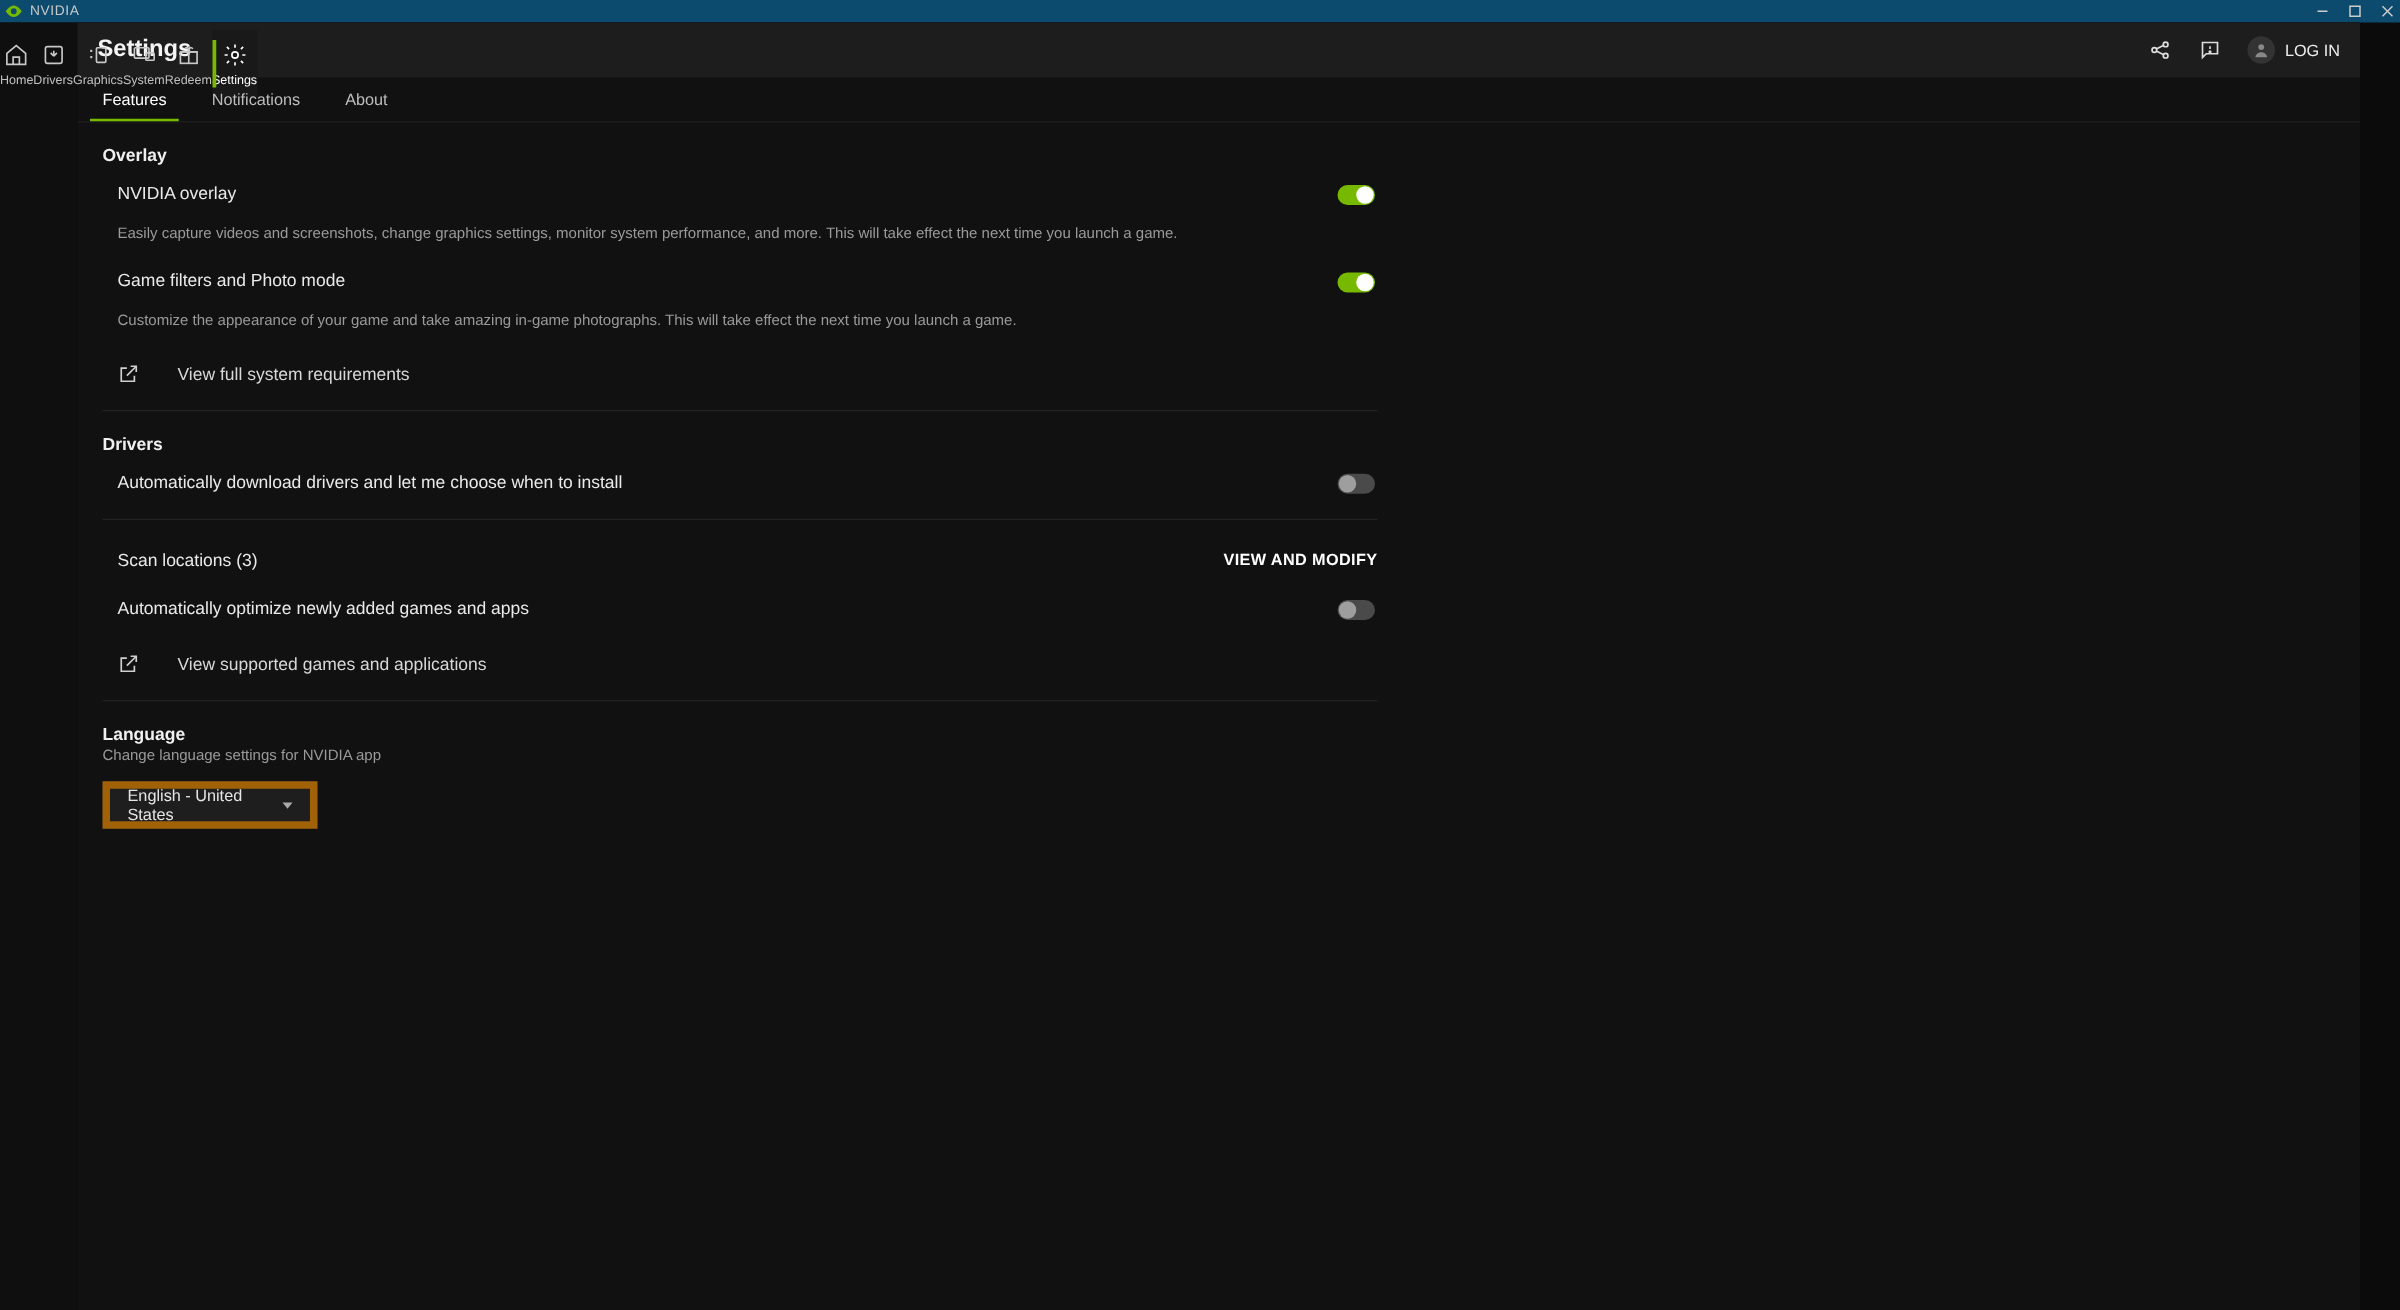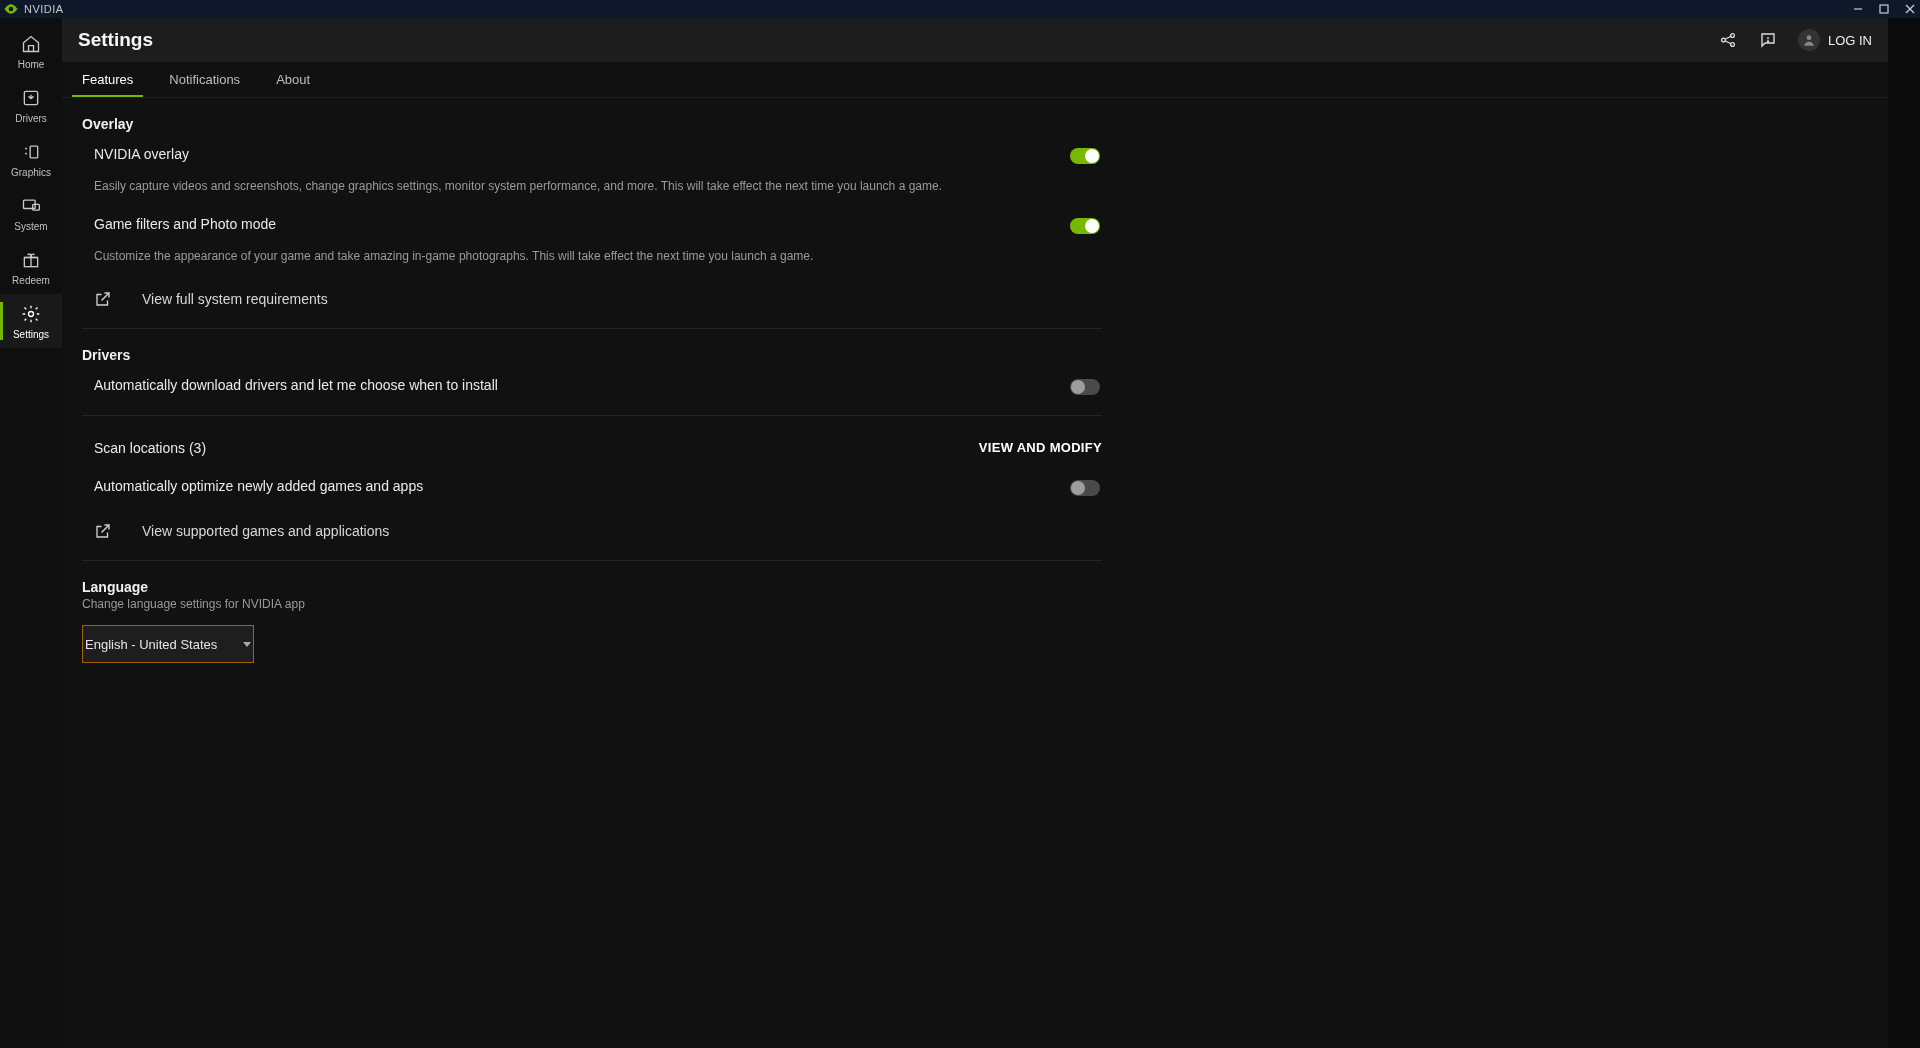--- a/index.html
+++ b/index.html
@@ -1,30 +1,30 @@
 <!DOCTYPE html>
 <html><head>
 <meta charset="utf-8">
 <style>
 * { margin: 0; padding: 0; box-sizing: border-box; font-family: -apple-system, BlinkMacSystemFont, "Segoe UI", Arial, sans-serif; }
 body { background: #0b0b0b; color: #e8e8e8; width: 1920px; height: 1048px; overflow: hidden; }
 
 
-.titlebar { height: 18px; background: #0f172a; display: flex; align-items: center; justify-content: space-between; padding: 0 4px; }
+.titlebar { height: 18px; background: #0c4a6e; display: flex; align-items: center; justify-content: space-between; padding: 0 4px; }
 .titlebar-left { display: flex; align-items: center; gap: 6px; }
 .nv-eye { width: 14px; height: 10px; }
 .titlebar-brand { color: #c8c8c8; font-size: 11px; letter-spacing: 0.5px; }
 .titlebar-right { display: flex; align-items: center; gap: 14px; }
 .winbtn { width: 12px; height: 12px; display: flex; align-items: center; justify-content: center; color: #ccc; cursor: pointer; }
 
 
 .app { display: flex; height: calc(100% - 18px); }
 
 
-.sidebar { width: 62px; background: #0f0f0f; display: flex; flex-direction: column; padding-top: 6px; }
+.sidebar { width: 62px; background: #0f0f0f; display: flex; flex-direction: row; padding-top: 6px; }
 .nav-item { height: 54px; display: flex; flex-direction: column; align-items: center; justify-content: center; gap: 4px; color: #c0c0c0; cursor: pointer; position: relative; }
 .nav-item.active { background: #191919; color: #fff; }
 .nav-item.active::before { content:""; position:absolute; left:0; top:8px; bottom:8px; width:3px; background:#76b900; }
 .nav-icon { width: 22px; height: 22px; display: flex; align-items: center; justify-content: center; }
 .nav-label { font-size: 10px; }
 
 
 .main { flex: 1; background: #111; display: flex; flex-direction: column; margin-right: 32px; }
 
 
@@ -62,21 +62,21 @@
 
 
 .toggle { width: 30px; height: 16px; border-radius: 10px; position: relative; cursor: pointer; margin-top:2px; margin-right:2px;}
 .toggle .knob { position: absolute; top: 1px; width: 14px; height: 14px; border-radius: 50%; background: #fff; }
 .toggle.on { background: #76b900; }
 .toggle.on .knob { right: 1px; }
 .toggle.off { background: #4a4a4a; }
 .toggle.off .knob { left: 1px; background:#9e9e9e; }
 
 
-.dropdown { margin-top: 14px; width: 172px; height: 38px; background: #1e1e1e; border: 1px solid #a16207; display: flex; align-items: center; justify-content: space-between; padding: 0 2px; cursor: pointer; }
+.dropdown { margin-top: 14px; width: 172px; height: 38px; background: #1e1e1e; border: 6px solid #a16207; display: flex; align-items: center; justify-content: space-between; padding: 0 14px; cursor: pointer; }
 .dropdown-text { font-size: 13px; color: #e6e6e6; }
 .caret { width:0; height:0; border-left:4px solid transparent; border-right:4px solid transparent; border-top:5px solid #aaa; }
 
 svg { display:block; }
 </style>
 </head>
 <body>
 
 <div class="titlebar">
   <div class="titlebar-left">

